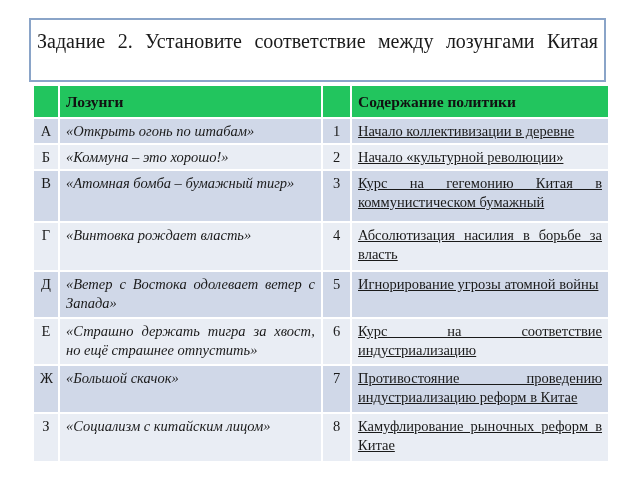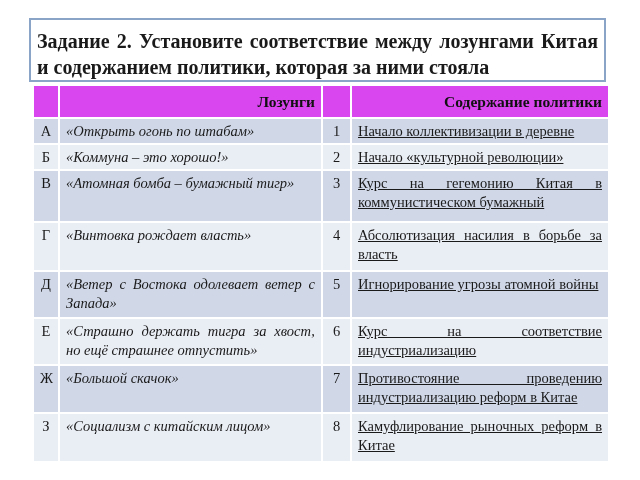--- a/index.html
+++ b/index.html
@@ -15,47 +15,46 @@
     left: 29px; top: 18px;
     width: 577px; height: 64px;
     border: 2px solid #8aa4c8;
     background: #ffffff;
     box-sizing: border-box;
     padding: 8px 6px 0 6px;
     font-size: 20px;
     line-height: 26px;
     text-align: justify;
     text-align-last: left;
-    font-weight: bold;
   }
   .title-line1 { display: block; text-align: justify; text-align-last: justify; }
   .title-line2 { display: block; }
   table.match {
     position: absolute;
     left: 32px; top: 84px;
     width: 576px;
     border-collapse: collapse;
     table-layout: fixed;
     font-size: 14.5px;
     line-height: 19px;
   }
   table.match td, table.match th {
     border: 2px solid #ffffff;
     vertical-align: top;
     padding: 3px 6px 2px 6px;
     box-sizing: border-box;
   }
   table.match thead th {
-    background: #d946ef;
+    background: #22c55e;
     color: #111111;
     font-weight: bold;
     font-size: 15.5px;
     height: 33px;
     vertical-align: middle;
-    text-align: right;
+    text-align: left;
     padding-top: 2px;
   }
   col.c-letter { width: 26px; }
   col.c-slogan { width: 263px; }
   col.c-num { width: 29px; }
   col.c-policy { width: 258px; }
   tr.odd td { background: #d0d8e8; }
   tr.even td { background: #e9edf4; }
   td.letter, td.num { text-align: center; padding-left: 2px; padding-right: 2px; }
   td.policy { text-align: justify; text-align-last: left; text-decoration: underline; }
@@ -67,21 +66,20 @@
   .r5 td { height: 47px; }
   .r6 td { height: 47px; }
   .r7 td { height: 48px; }
   .r8 td { height: 49px; }
 </style>
 </head>
 <body>
 
 <div class="title-box">
   <span class="title-line1">Задание 2. Установите соответствие между лозунгами Китая</span>
-  <span class="title-line2">и содержанием политики, которая за ними стояла</span>
 </div>
 
 <table class="match">
   <colgroup>
     <col class="c-letter">
       <col class="c-slogan">
       <col class="c-num">
       <col class="c-policy">
   </colgroup>
   <thead>

